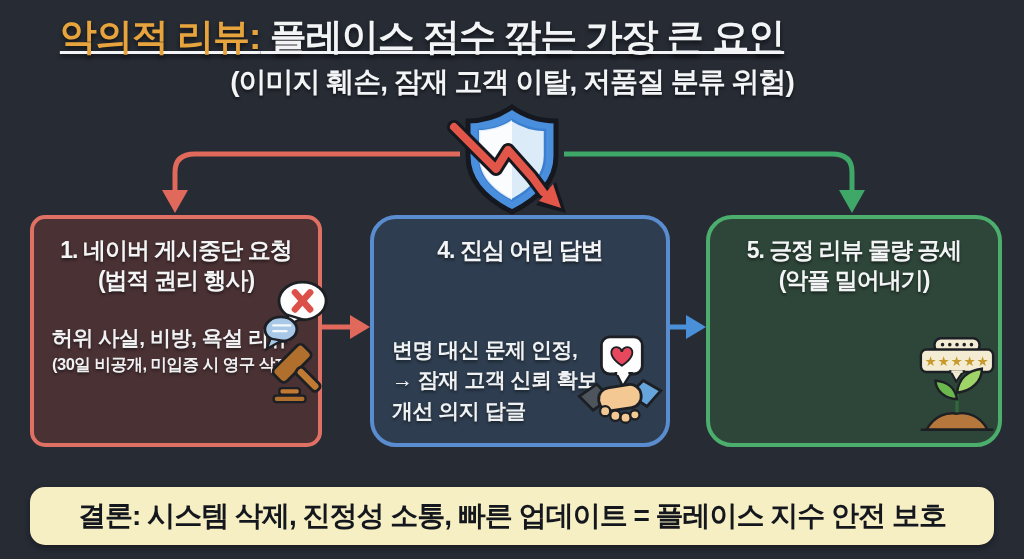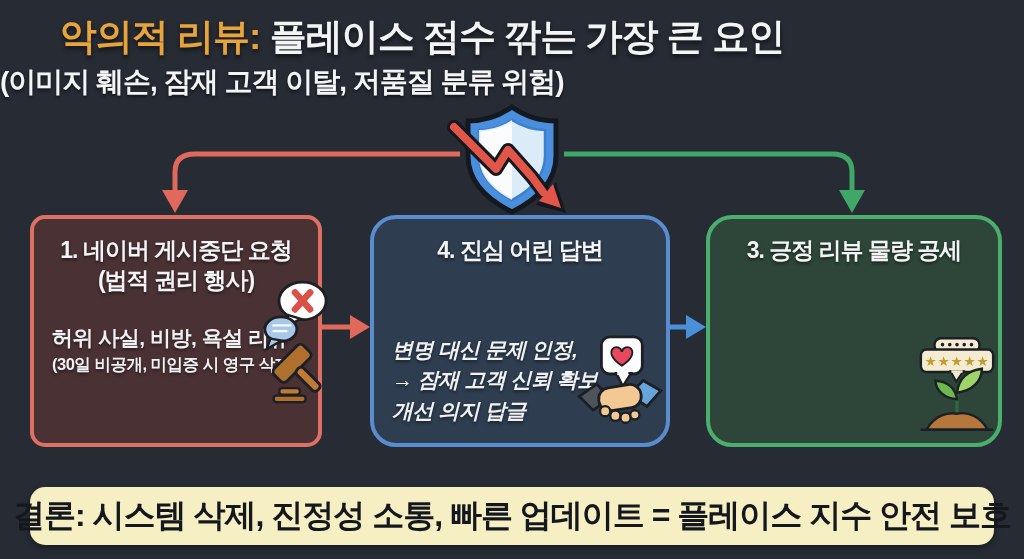--- a/index.html
+++ b/index.html
@@ -5,25 +5,25 @@
   html,body{margin:0;padding:0;background:#1d2129;}
   #canvas{
     position:relative;width:1024px;height:559px;overflow:hidden;
     background:#262B34;
     font-family:"Liberation Sans","DejaVu Sans",sans-serif;
   }
   
   .title-line1{
     position:absolute;top:12px;left:0;width:844px;text-align:center;
     font-size:37px;font-weight:800;letter-spacing:-1px;
-    color:#F3F4F6;text-shadow:0 3px 4px rgba(0,0,0,.55);white-space:nowrap;
+    color:#F3F4F6;text-shadow:0 3px 4px rgba(0,0,0,.55);white-space:nowrap;text-decoration:underline;
   }
   .title-highlight{color:#E8A43C;}
   .title-line2{
-    position:absolute;top:63px;left:0;width:1024px;
+    position:absolute;top:63px;left:0;width:1024px;text-align:center;
     font-size:28px;font-weight:800;letter-spacing:-1px;
     color:#F3F4F6;text-shadow:0 2px 3px rgba(0,0,0,.55);white-space:nowrap;
   }
   
   #connectors{position:absolute;left:0;top:0;z-index:1;}
   
   #shield-wrap{position:absolute;left:444px;top:103px;z-index:2;}
   
   .flow-box{
     position:absolute;top:215px;height:232px;box-sizing:border-box;
@@ -36,32 +36,32 @@
     margin-top:16px;text-align:center;font-size:23px;font-weight:800;
     color:#F3F4F6;line-height:1.32;letter-spacing:-1px;
     text-shadow:0 2px 3px rgba(0,0,0,.5);white-space:nowrap;
   }
   .box-body{
     position:absolute;left:18px;font-size:21px;font-weight:700;
     color:#EFF1F3;line-height:1.45;letter-spacing:-0.5px;
     text-shadow:0 2px 3px rgba(0,0,0,.45);white-space:nowrap;
   }
   #box1 .box-body{top:104px;}
-  #box2 .box-body, #box3 .box-body{top:116px;font-style:italic;}
+  #box2 .box-body, #box3 .box-body{top:116px;}
   .note{font-size:16.5px;font-weight:700;}
   .box-icon{position:absolute;}
   
   #conclusion{
     position:absolute;left:30px;top:487px;width:964px;height:58px;
     background:#F6EFC3;border-radius:15px;z-index:2;
     display:flex;align-items:center;justify-content:center;
     box-shadow:0 3px 6px rgba(0,0,0,.35);
   }
   #conclusion .text{
-    font-size:32px;font-weight:800;letter-spacing:-1px;color:#14171D;white-space:nowrap;text-align:center;
+    font-size:28px;font-weight:800;letter-spacing:-1px;color:#14171D;white-space:nowrap;text-align:center;
   }
 </style>
 </head>
 <body>
 
 <div id="canvas">
 
   <div class="title-line1"><span class="title-highlight">악의적 리뷰:</span><span> 플레이스 점수 깎는 가장 큰 요인</span></div>
   <div class="title-line2">(이미지 훼손, 잠재 고객 이탈, 저품질 분류 위험)</div>
 
@@ -140,21 +140,22 @@
         <circle cx="30" cy="82" r="5.5" fill="#f3c893" stroke="#1c1f24" stroke-width="2.5"></circle>
         <circle cx="41" cy="87" r="5.5" fill="#f3c893" stroke="#1c1f24" stroke-width="2.5"></circle>
         <circle cx="52" cy="89" r="5.5" fill="#f3c893" stroke="#1c1f24" stroke-width="2.5"></circle>
         <circle cx="62" cy="86" r="5" fill="#f3c893" stroke="#1c1f24" stroke-width="2.5"></circle>
       </svg>
     </div>
   </div>
 
   <div class="flow-box" id="box3">
     <div class="box-title">
-      <div>3. 긍정 리뷰 물량 공세</div>
+      <div>5. 긍정 리뷰 물량 공세</div>
+      <div>(악플 밀어내기)</div>
     </div>
     <div class="box-icon" style="left:204px;top:116px;">
       <svg width="86" height="106" viewBox="0 0 96 132">
         <rect x="20" y="4" width="56" height="17" rx="8" fill="#f3ecd2" stroke="#1c1f24" stroke-width="3"></rect>
         <circle cx="30" cy="12" r="2.2" fill="#1c1f24"></circle>
           <circle cx="39" cy="12" r="2.2" fill="#1c1f24"></circle>
         <circle cx="48" cy="12" r="2.2" fill="#1c1f24"></circle>
           <circle cx="57" cy="12" r="2.2" fill="#1c1f24"></circle>
         <circle cx="66" cy="12" r="2.2" fill="#1c1f24"></circle>
         <rect x="3" y="18" width="90" height="28" rx="7" fill="#f3ecd2" stroke="#1c1f24" stroke-width="3"></rect>

